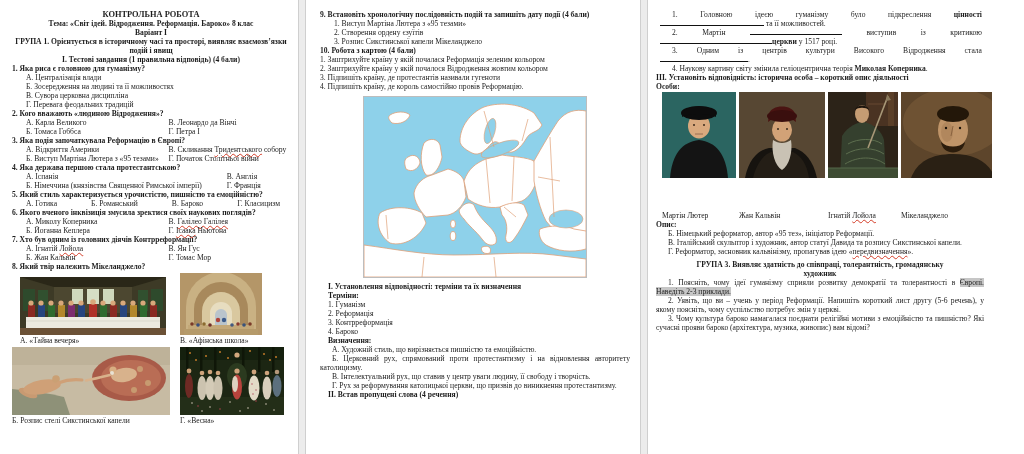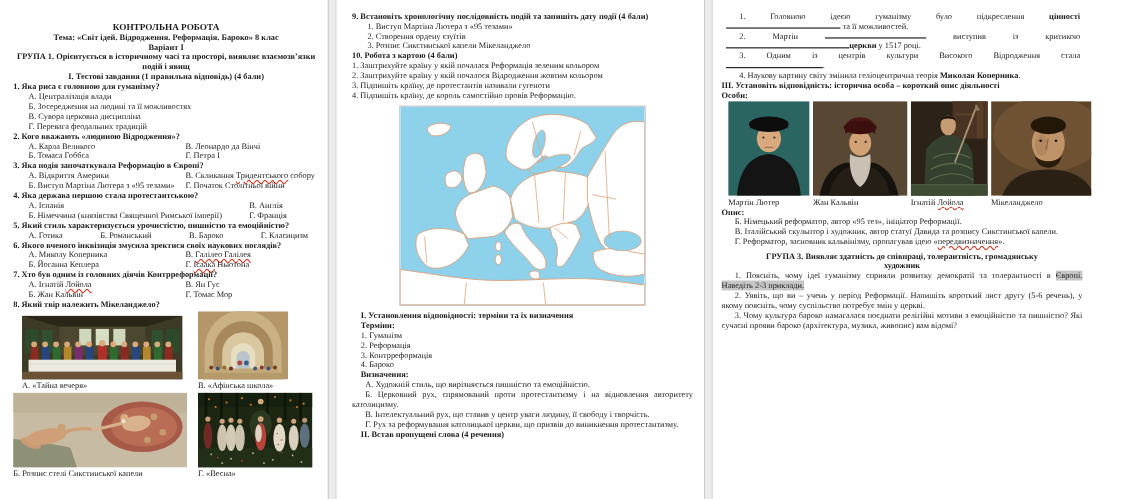--- a/index.html
+++ b/index.html
@@ -1,19 +1,19 @@
 <!DOCTYPE html>
 <html><head>
 <meta charset="utf-8">
 <style>
   * { margin:0; padding:0; box-sizing:border-box; }
   html,body { width:1024px; height:454px; overflow:hidden; }
   body { font-family:"Liberation Serif","DejaVu Serif",serif; font-size:7.6px; line-height:9px; color:#1c1c1c; background:#fff; display:flex; }
   .page { background:#fff; height:454px; overflow:hidden; }
-  .page1 { width:298px; padding:20px 8px 0 12px; }
+  .page1 { width:298px; padding:10px 8px 0 12px; }
   .page2 { width:334px; padding:10px 10px 0 14px; }
   .page3 { width:344px; padding:10px 8px 0 8px; }
   .gap { width:8px; height:454px; background:#ececec; border-left:1px solid #cfcfcf; border-right:1px solid #cfcfcf; }
   .c { text-align:center; }
   .b { font-weight:bold; }
   .t9 { font-size:8.4px; }
   .qt { font-weight:bold; }
   .opt { padding-left:14px; }
   .row2 { display:flex; padding-left:14px; }
   .row2 .l { width:54%; }
@@ -24,21 +24,21 @@
   .err { text-decoration:underline; text-decoration-style:wavy; text-decoration-color:#d43c28; text-decoration-thickness:1px; text-underline-offset:1px; }
   .hl { background:#c6c6c6; }
   .j { text-align:justify; text-indent:12px; }
   .list14 { padding-left:14px; }
   .ind8 { padding-left:8px; }
   .imgrow { display:flex; align-items:flex-end; margin-top:2px; }
   .figcol { display:flex; flex-direction:column; }
   .figcap { margin-top:1px; }
   .mapwrap { width:224px; margin:5px auto 4px auto; border:1px solid #bdbdbd; font-size:0; }
   .portraits { display:flex; gap:3px; margin:1px 0 0 6px; }
-  .pcol { display:flex; flex-direction:column; }
+  .pcol { display:flex; flex-direction:column;gap:32px; }
   .pcap { margin-top:1px; text-align:left; }
   .spread { text-align:justify; text-align-last:justify; }
   .fill { padding-left:4px; padding-right:2px; }
   .fill .first { text-indent:12px; }
   .blank { display:inline-block; border-bottom:1px solid #111; height:7px; vertical-align:baseline; }
   svg { display:block; }
 </style>
 </head>
 <body>
 

